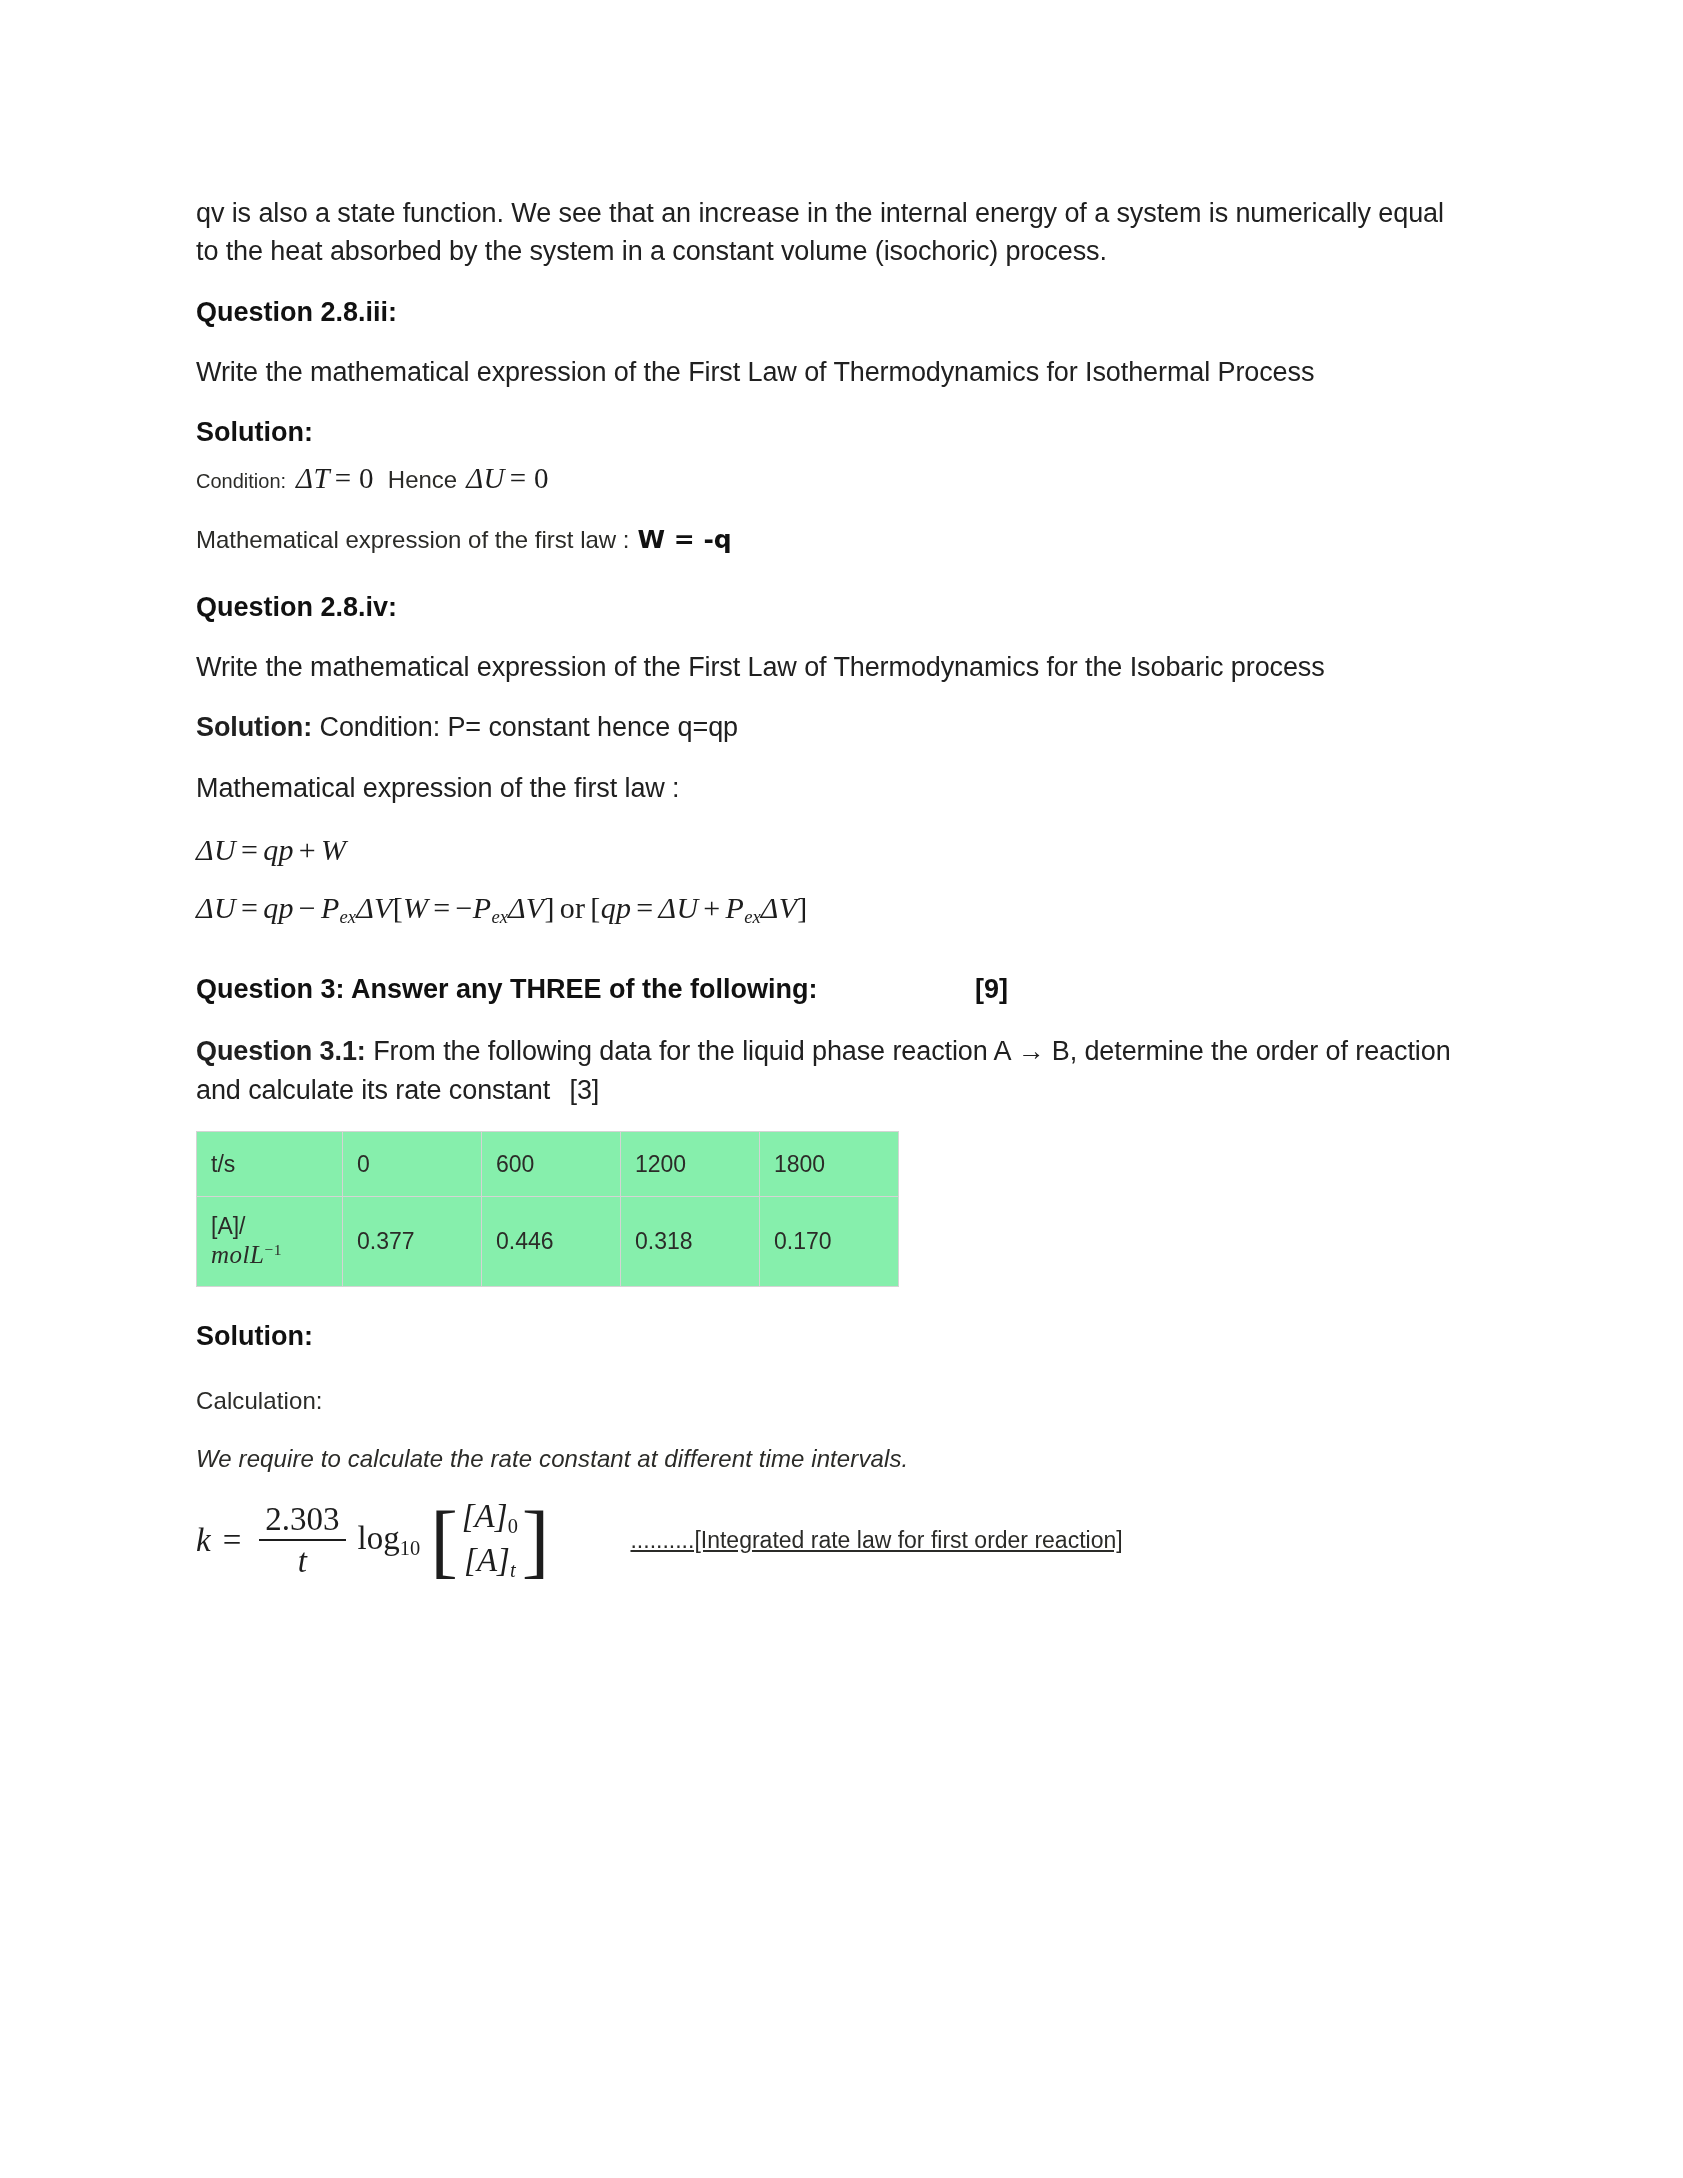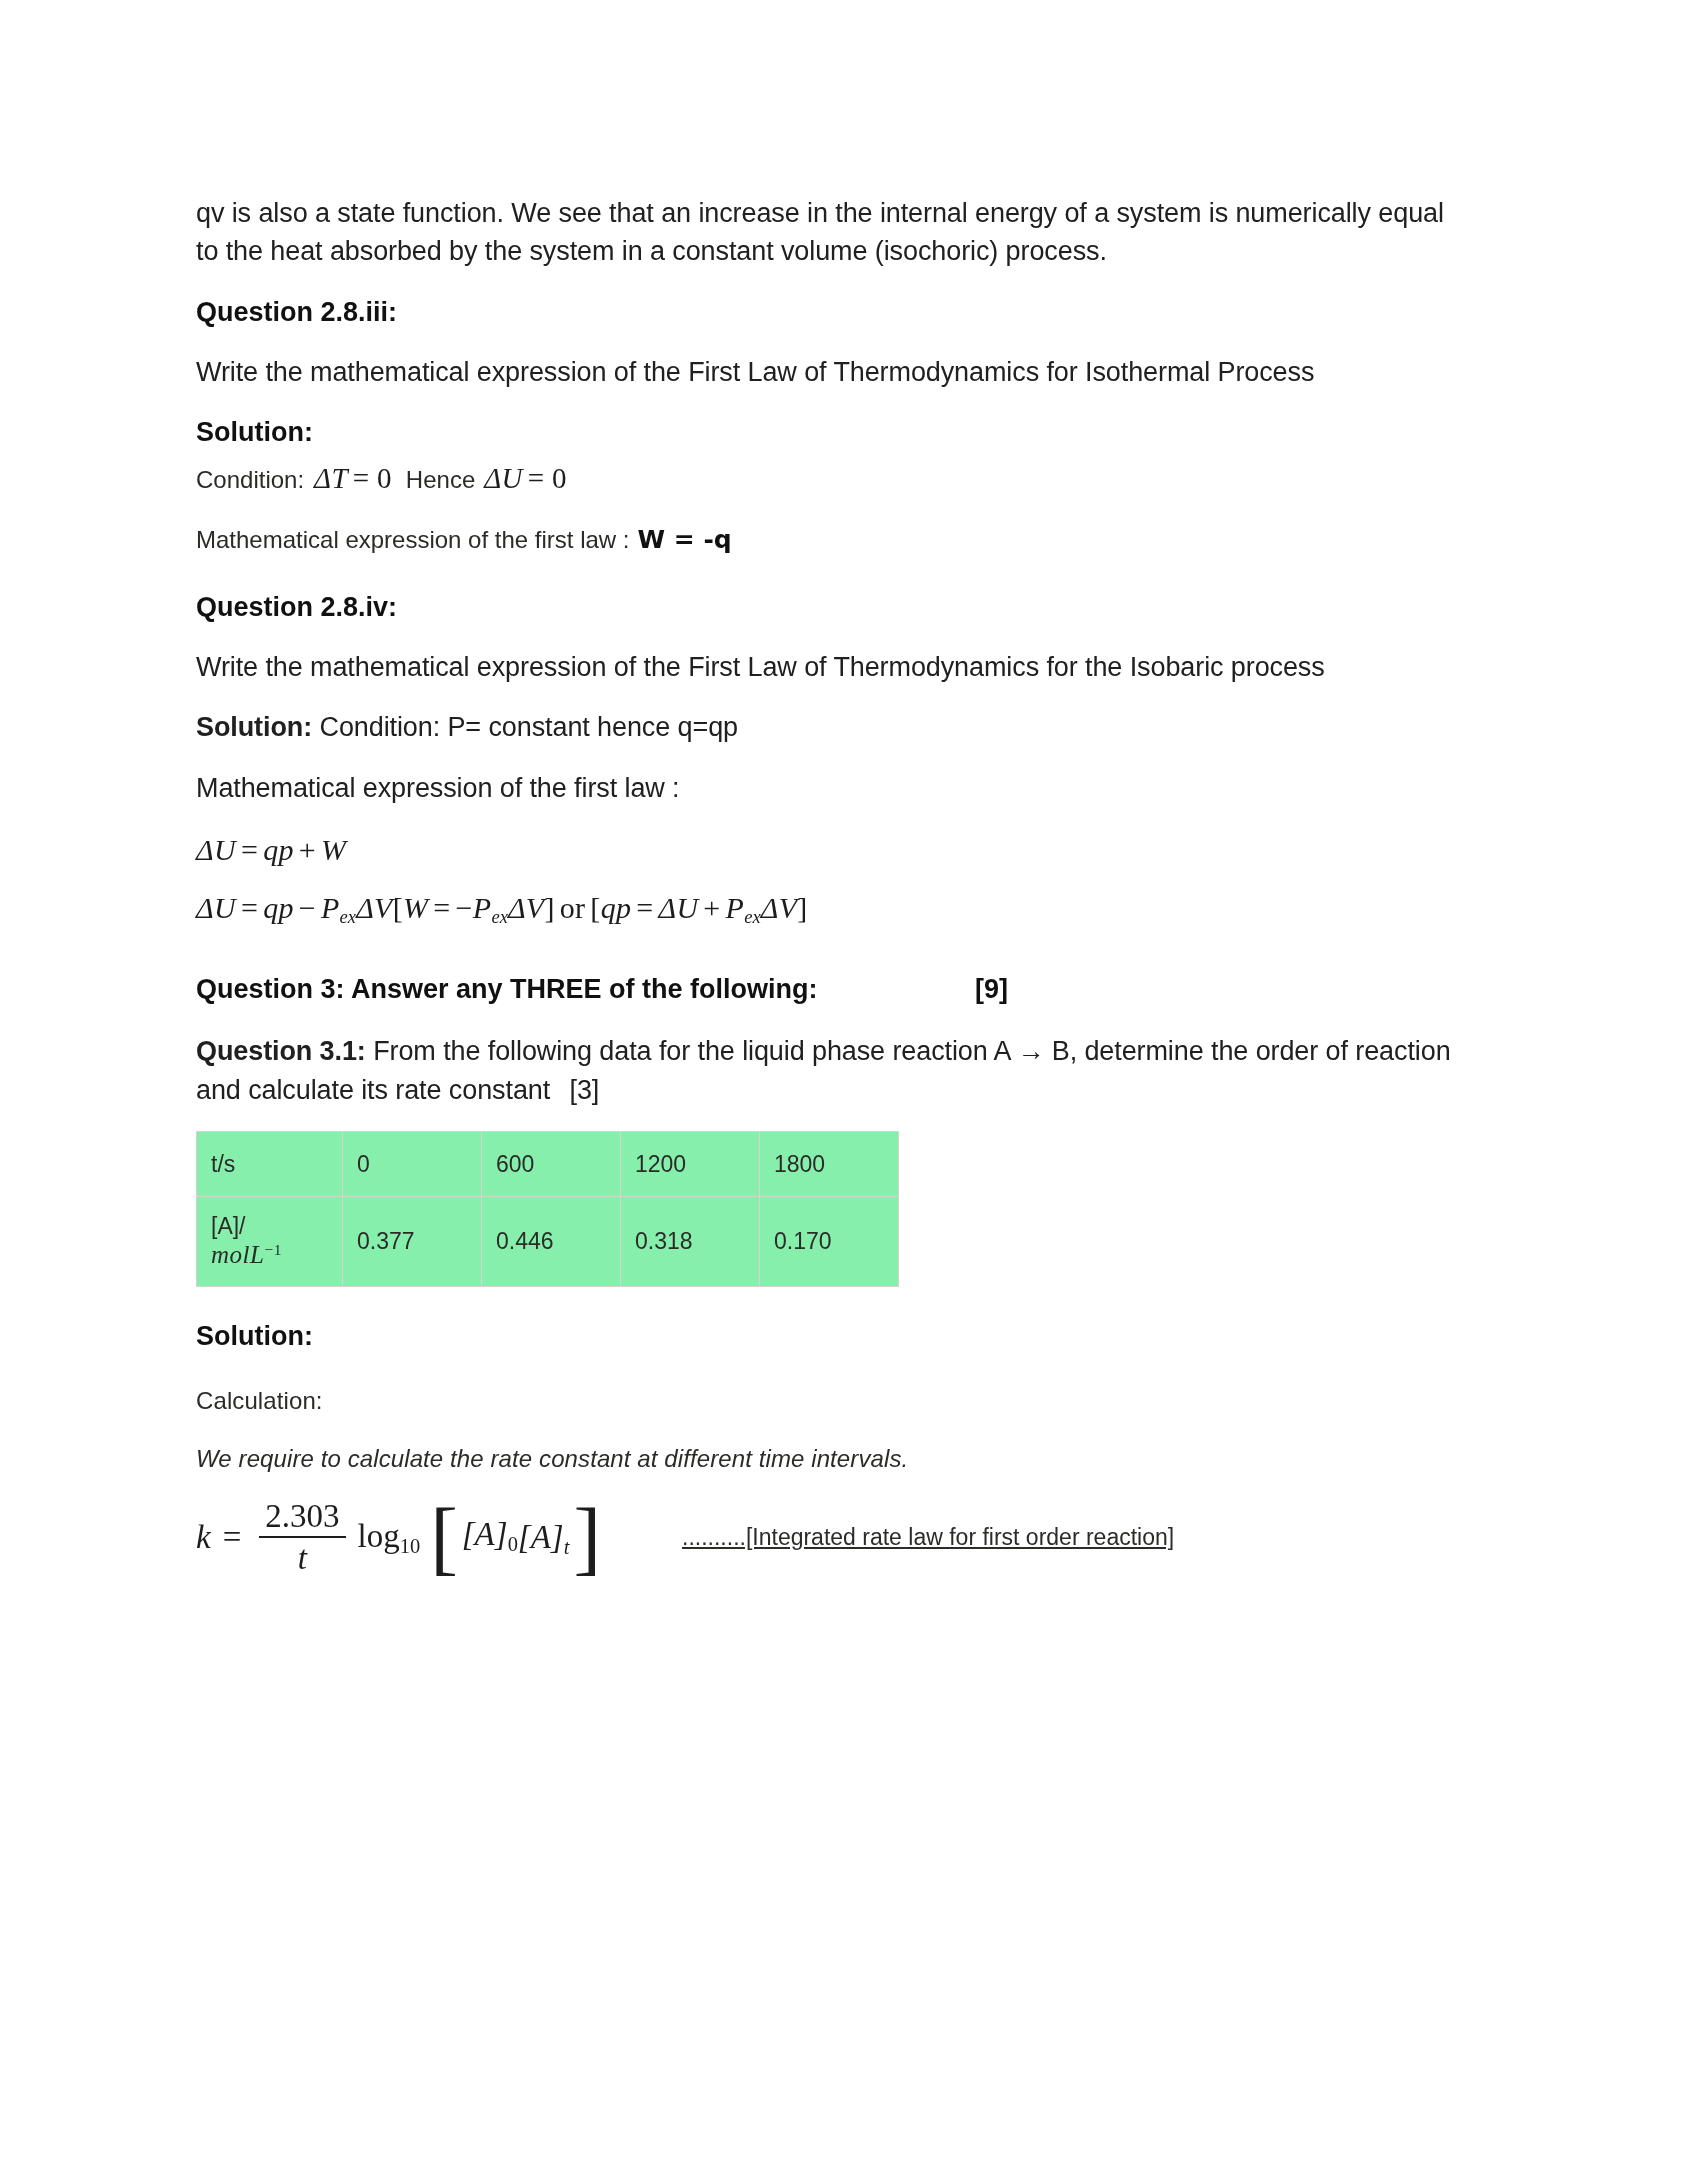--- a/index.html
+++ b/index.html
@@ -84,21 +84,21 @@
     font-style: normal;
   }
   .rmsub {
     font-size: 0.62em;
     vertical-align: -0.28em;
     font-style: normal;
   }
 
   
   .cond-line { margin: 0 0 30px 0; display: flex; align-items: baseline; }
-  .cond-line .lbl { font-size: 24px; color: #2b2b28; margin-right: 10px; }
+  .cond-line .lbl { font-size: 20px; color: #2b2b28; margin-right: 10px; }
   .cond-line .mid { font-size: 24px; color: #2b2b28; margin: 0 9px; }
   .cond-line .math { font-size: 29px; }
 
   .firstlaw-line { display: flex; align-items: baseline; }
   .firstlaw-line .lbl { font-size: 24px; color: #2b2b28; }
   .firstlaw-line .bold {
     font-weight: bold;
     font-size: 25px;
     color: #111;
     margin-left: 8px;
@@ -174,21 +174,21 @@
     font-size: 83px;
     line-height: 0.78;
     font-style: normal;
     font-family: "Liberation Serif", "DejaVu Serif", serif;
     font-weight: 300;
     display: flex;
     align-items: center;
   }
   .ratio {
     display: inline-flex;
-    flex-direction: row;
+    flex-direction: column;
     align-items: center;
     justify-content: center;
     line-height: 1.08;
     padding: 0 4px;
   }
   .ratio .top { padding-bottom: 3px; }
   .ratio .bot { padding-top: 3px; }
   .note {
     font-family: "Liberation Sans", sans-serif;
     font-size: 23px;

